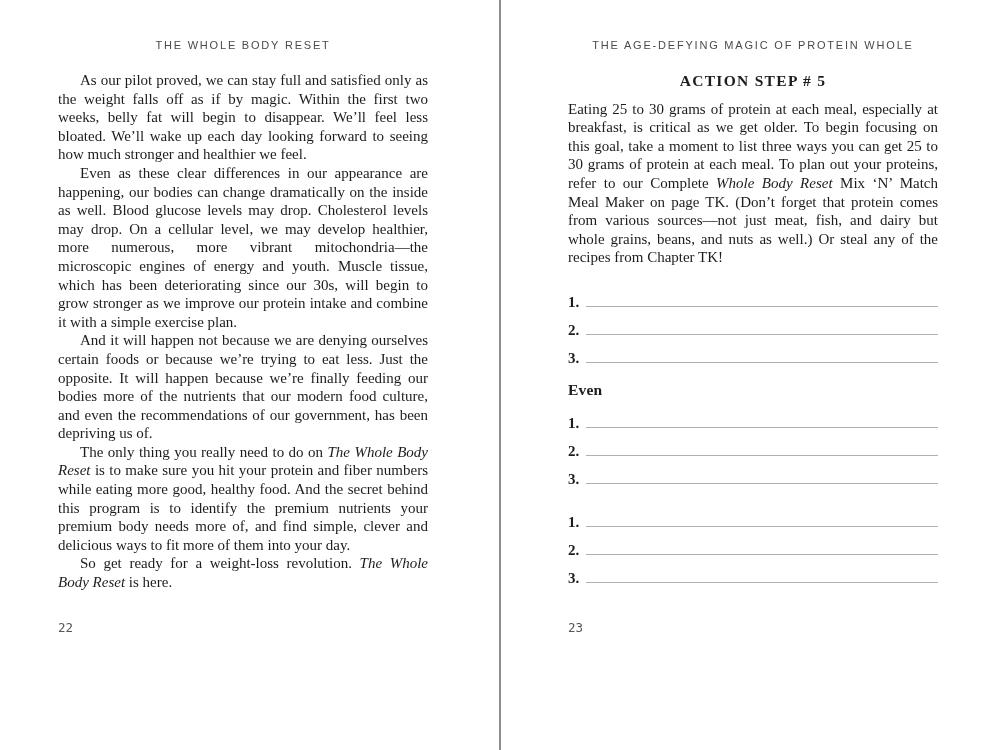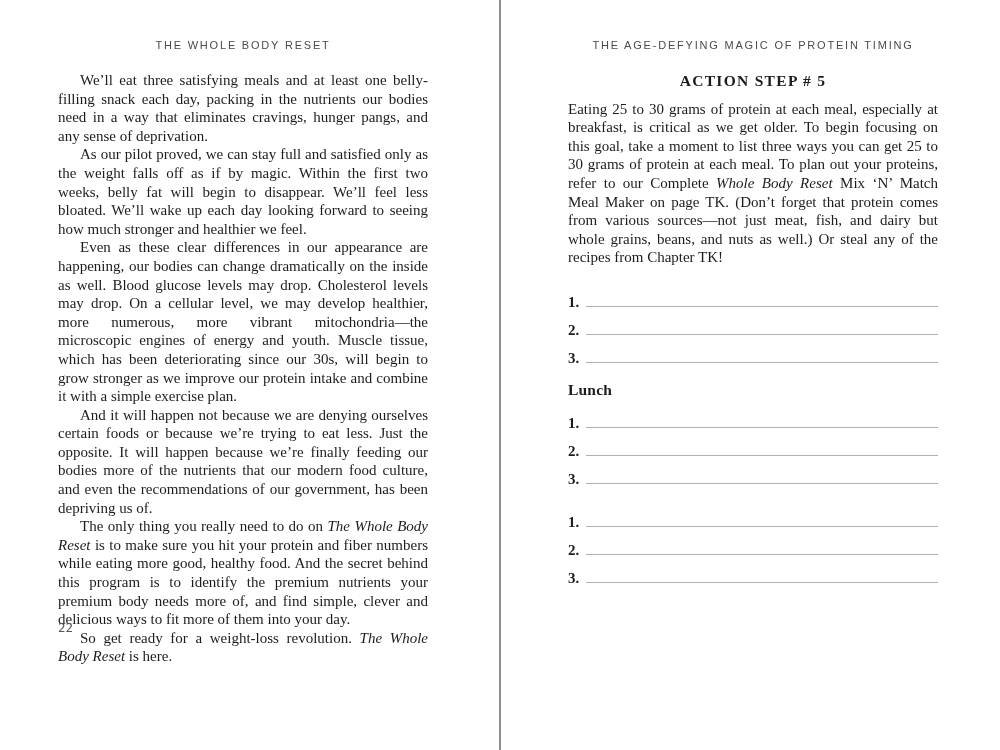--- a/index.html
+++ b/index.html
@@ -109,55 +109,54 @@
   }
 </style>
 </head>
 <body>
 
 <div class="spread">
 
   <div class="page left">
     <div class="running-head">THE WHOLE BODY RESET</div>
     <div class="body-text">
-      <p><span>We’ll eat three satisfying meals and at least one belly-filling snack each day, packing in the nutrients our bodies need in a way that eliminates cravings, hunger pangs, and any sense of deprivation.</span></p>
       <p><span>As our pilot proved, we can stay full and satisfied only as the weight falls off as if by magic. Within the first two weeks, belly fat will begin to disappear. We’ll feel less bloated. We’ll wake up each day looking forward to seeing how much stronger and healthier we feel.</span></p>
       <p><span>Even as these clear differences in our appearance are happening, our bodies can change dramatically on the inside as well. Blood glucose levels may drop. Cholesterol levels may drop. On a cellular level, we may develop healthier, more numerous, more vibrant mitochondria—the microscopic engines of energy and youth. Muscle tissue, which has been deteriorating since our 30s, will begin to grow stronger as we improve our protein intake and combine it with a simple exercise plan.</span></p>
       <p><span>And it will happen not because we are denying ourselves certain foods or because we’re trying to eat less. Just the opposite. It will happen because we’re finally feeding our bodies more of the nutrients that our modern food culture, and even the recommendations of our government, has been depriving us of.</span></p>
       <p><span>The only thing you really need to do on </span><i>The Whole Body Reset</i><span> is to make sure you hit your protein and fiber numbers while eating more good, healthy food. And the secret behind this program is to identify the premium nutrients your premium body needs more of, and find simple, clever and delicious ways to fit more of them into your day.</span></p>
       <p><span>So get ready for a weight-loss revolution. </span><i>The Whole Body Reset</i><span> is here.</span></p>
     </div>
     <div class="page-number">22</div>
   </div>
 
   <div class="divider"></div>
 
   <div class="page right">
-    <div class="running-head">THE AGE-DEFYING MAGIC OF PROTEIN TIMING</div>
+    <div class="running-head">THE AGE-DEFYING MAGIC OF PROTEIN WHOLE</div>
     <div class="body-text">
       <h2 class="action-heading">ACTION STEP # 5</h2>
       <p class="noindent"><span>Eating 25 to 30 grams of protein at each meal, especially at breakfast, is critical as we get older. To begin focusing on this goal, take a moment to list three ways you can get 25 to 30 grams of protein at each meal. To plan out your proteins, refer to our Complete </span><i>Whole Body Reset</i><span> Mix ‘N’ Match Meal Maker on page TK. (Don’t forget that protein comes from various sources—not just meat, fish, and dairy but whole grains, beans, and nuts as well.) Or steal any of the recipes from Chapter TK!</span></p>
 
       <div class="meal-section">
         <div class="fill-row">
           <span class="num">1.</span>
           <span class="rule"></span>
         </div>
         <div class="fill-row">
           <span class="num">2.</span>
           <span class="rule"></span>
         </div>
         <div class="fill-row">
           <span class="num">3.</span>
           <span class="rule"></span>
         </div>
       </div>
 
       <div class="meal-section">
-        <h3>Lunch</h3>
+        <h3>Even</h3>
         <div class="fill-row">
           <span class="num">1.</span>
           <span class="rule"></span>
         </div>
         <div class="fill-row">
           <span class="num">2.</span>
           <span class="rule"></span>
         </div>
         <div class="fill-row">
           <span class="num">3.</span>
@@ -173,15 +172,16 @@
         <div class="fill-row">
           <span class="num">2.</span>
           <span class="rule"></span>
         </div>
         <div class="fill-row">
           <span class="num">3.</span>
           <span class="rule"></span>
         </div>
       </div>
     </div>
+    <div class="page-number">23</div>
   </div>
 
 </div>
 
 </body></html>

